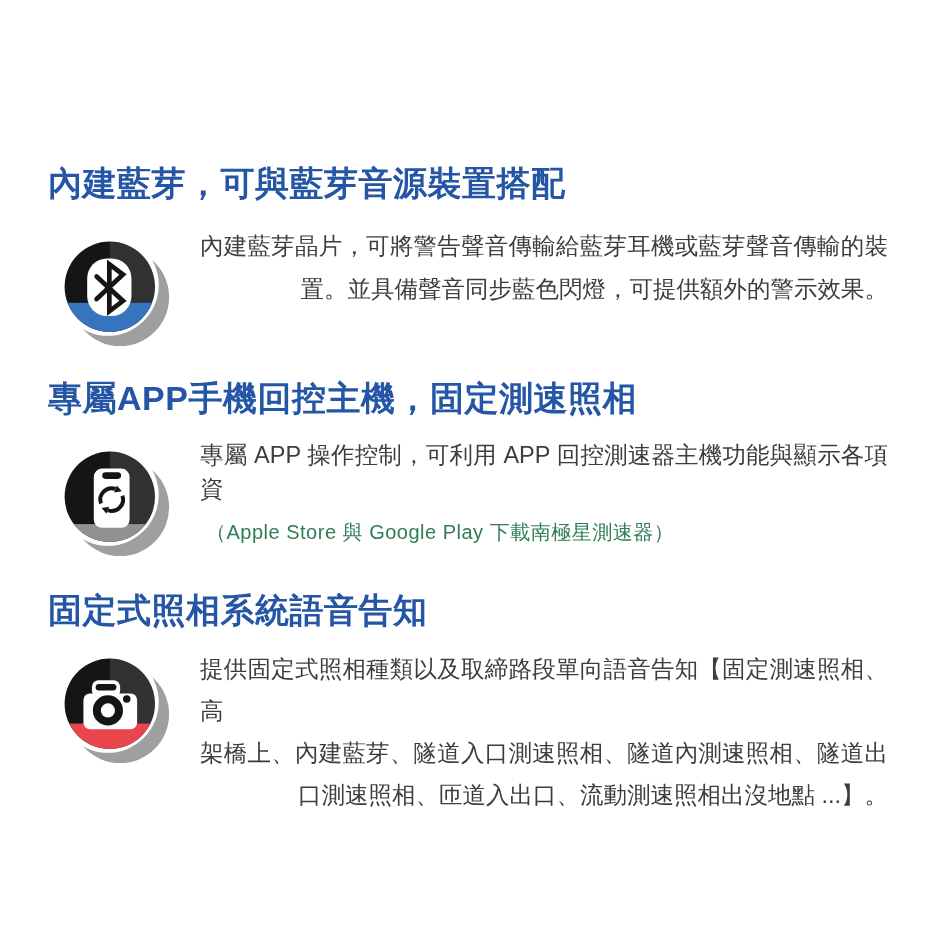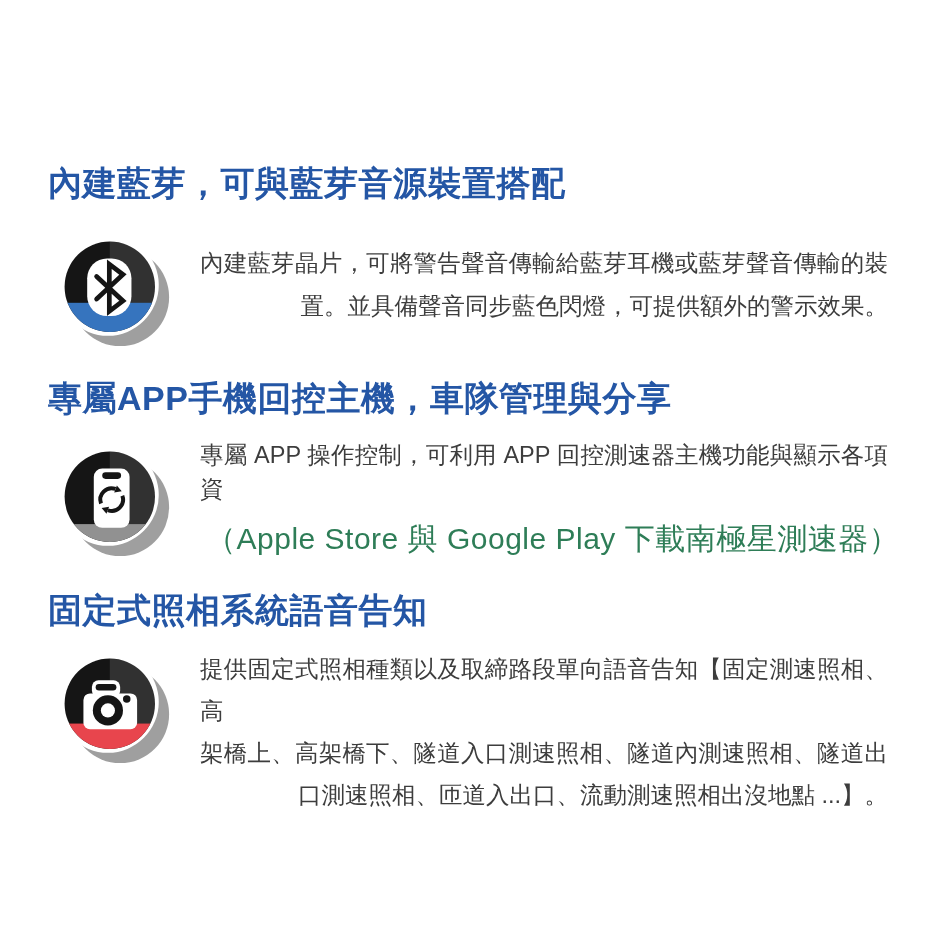--- a/index.html
+++ b/index.html
@@ -12,28 +12,28 @@
     font-size:34px;font-weight:700;letter-spacing:.5px;
     color:var(--heading,#2456a5);white-space:nowrap;
   }
   #h1{top:161px}
   #h2{top:376px}
   #h3{top:588px}
   .body-text{
     position:absolute;left:200px;width:688px;
     font-size:23.5px;color:var(--body,#3d3d3d);
   }
-  #b1{top:242px;line-height:43px}
+  #b1{top:225px;line-height:43px}
   #b2{top:438px;line-height:34px}
   #b3{top:648px;line-height:42px}
   .jl{text-align:justify;text-align-last:justify}
   .ll{text-align:right}
   .note{
     position:absolute;left:206px;top:519px;
-    font-size:30px;letter-spacing:.5px;
+    font-size:20px;letter-spacing:.5px;
     color:var(--note-green,#2e7d57);white-space:nowrap;
   }
   .badge{position:absolute;left:58px;width:113px;height:113px}
   #i1{top:235px}
   #i2{top:445px}
   #i3{top:652px}
 </style>
 </head>
 <body>
 
@@ -54,21 +54,21 @@
     </g>
     <rect x="31" y="25" width="47" height="61" rx="21" fill="#ffffff"></rect>
     <path d="M41 44 L69 70 L54.5 81 L54.5 31 L69 42 L41 68" fill="none" style="stroke:var(--icon-black,#151515)" stroke-width="5" stroke-linejoin="miter" stroke-linecap="round"></path>
   </svg>
 
   <div class="body-text" id="b1">
     <div class="jl">內建藍芽晶片，可將警告聲音傳輸給藍芽耳機或藍芽聲音傳輸的裝</div>
     <div class="ll">置。並具備聲音同步藍色閃燈，可提供額外的警示效果。</div>
   </div>
 
-  <h2 class="heading" id="h2">專屬APP手機回控主機，車隊管理與分享</h2>
+  <h2 class="heading" id="h2">專屬APP手機回控主機，固定測速照相</h2>
 
   <svg class="badge" id="i2" viewBox="0 0 120 120">
     <circle cx="66" cy="66" r="52" style="fill:var(--swoosh,#9f9f9f)"></circle>
     <circle cx="53" cy="53" r="54" fill="#ffffff"></circle>
     <clipPath id="clip-ph">
         <circle cx="55" cy="55" r="48"></circle>
       </clipPath>
     <g clip-path="url(#clip-ph)">
       <rect x="0" y="0" width="120" height="120" style="fill:var(--icon-black,#151515)"></rect>
       <rect x="55" y="0" width="65" height="120" fill="#ffffff" opacity="0.12"></rect>
@@ -106,17 +106,17 @@
     <rect x="36" y="30" width="30" height="18" rx="7" fill="#ffffff"></rect>
     <rect x="27" y="44" width="57" height="38" rx="7" fill="#ffffff"></rect>
     <rect x="40" y="34" width="22" height="7" rx="3.5" style="fill:var(--icon-black,#151515)"></rect>
     <circle cx="73" cy="50" r="4" style="fill:var(--icon-black,#151515)"></circle>
     <circle cx="53" cy="62" r="16" style="fill:var(--icon-black,#151515)"></circle>
     <circle cx="53" cy="62" r="7.5" fill="#ffffff"></circle>
   </svg>
 
   <div class="body-text" id="b3">
     <div class="jl">提供固定式照相種類以及取締路段單向語音告知【固定測速照相、高</div>
-    <div class="jl">架橋上、高架橋下、隧道入口測速照相、隧道內測速照相、隧道出</div>
+    <div class="jl">架橋上、內建藍芽、隧道入口測速照相、隧道內測速照相、隧道出</div>
     <div class="ll">口測速照相、匝道入出口、流動測速照相出沒地點 ...】。</div>
   </div>
 
 </div>
 
 </body></html>

